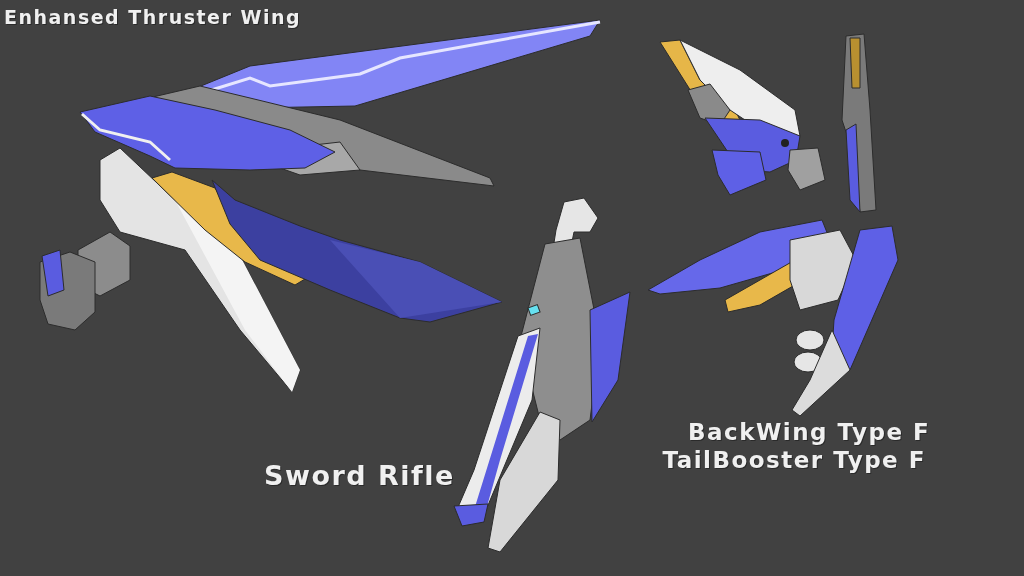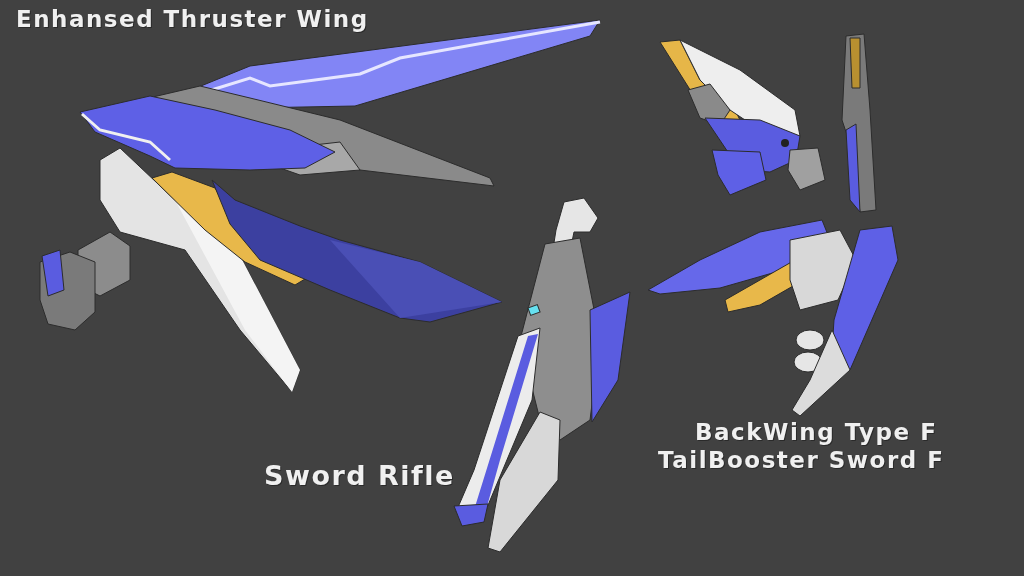--- a/index.html
+++ b/index.html
@@ -1,18 +1,18 @@
 <!DOCTYPE html>
 <html><head>
 <meta charset="utf-8">
 <style>
   html, body { margin: 0; padding: 0; }
   body { width: 1024px; height: 576px; background: #414141; overflow: hidden; position: relative; font-family: "DejaVu Sans", sans-serif; }
   .label { position: absolute; color: #f0f0f0; font-family: "DejaVu Sans", sans-serif; font-weight: bold; letter-spacing: 1.5px; white-space: nowrap; text-shadow: 1px 1px 0 #2a2a2a; }
-  #title-thruster { left: 16px; top: 6px; font-size: 23px; }
+  #title-thruster { left: 4px; top: 6px; font-size: 19px; }
   #title-rifle { left: 264px; top: 460px; font-size: 27px; }
   #title-backwing { left: 688px; top: 418px; font-size: 23px; line-height: 28px; text-align: center; }
   svg.scene { position: absolute; left: 0; top: 0; }
 </style>
 </head>
 <body>
 
 <svg class="scene" width="1024" height="576" viewBox="0 0 1024 576">
 
   <g>
@@ -74,14 +74,14 @@
     <ellipse cx="810" cy="340" rx="14" ry="10" fill="#e6e6e6" stroke="#2c2c2c" stroke-width="1"></ellipse>
     <ellipse cx="808" cy="362" rx="14" ry="10" fill="#e6e6e6" stroke="#2c2c2c" stroke-width="1"></ellipse>
     <polygon points="810,380 832,330 850,370 800,416 792,410" fill="#dcdcdc" stroke="#2c2c2c" stroke-width="1"></polygon>
   </g>
 </svg>
 
 <div class="label" id="title-thruster">Enhansed Thruster Wing</div>
 <div class="label" id="title-rifle">Sword Rifle</div>
 <div class="label" id="title-backwing">
   <div>BackWing Type F</div>
-  <div style="margin-left:-30px">TailBooster Sword F</div>
+  <div style="margin-left:-30px">TailBooster Type F</div>
 </div>
 
 </body></html>

